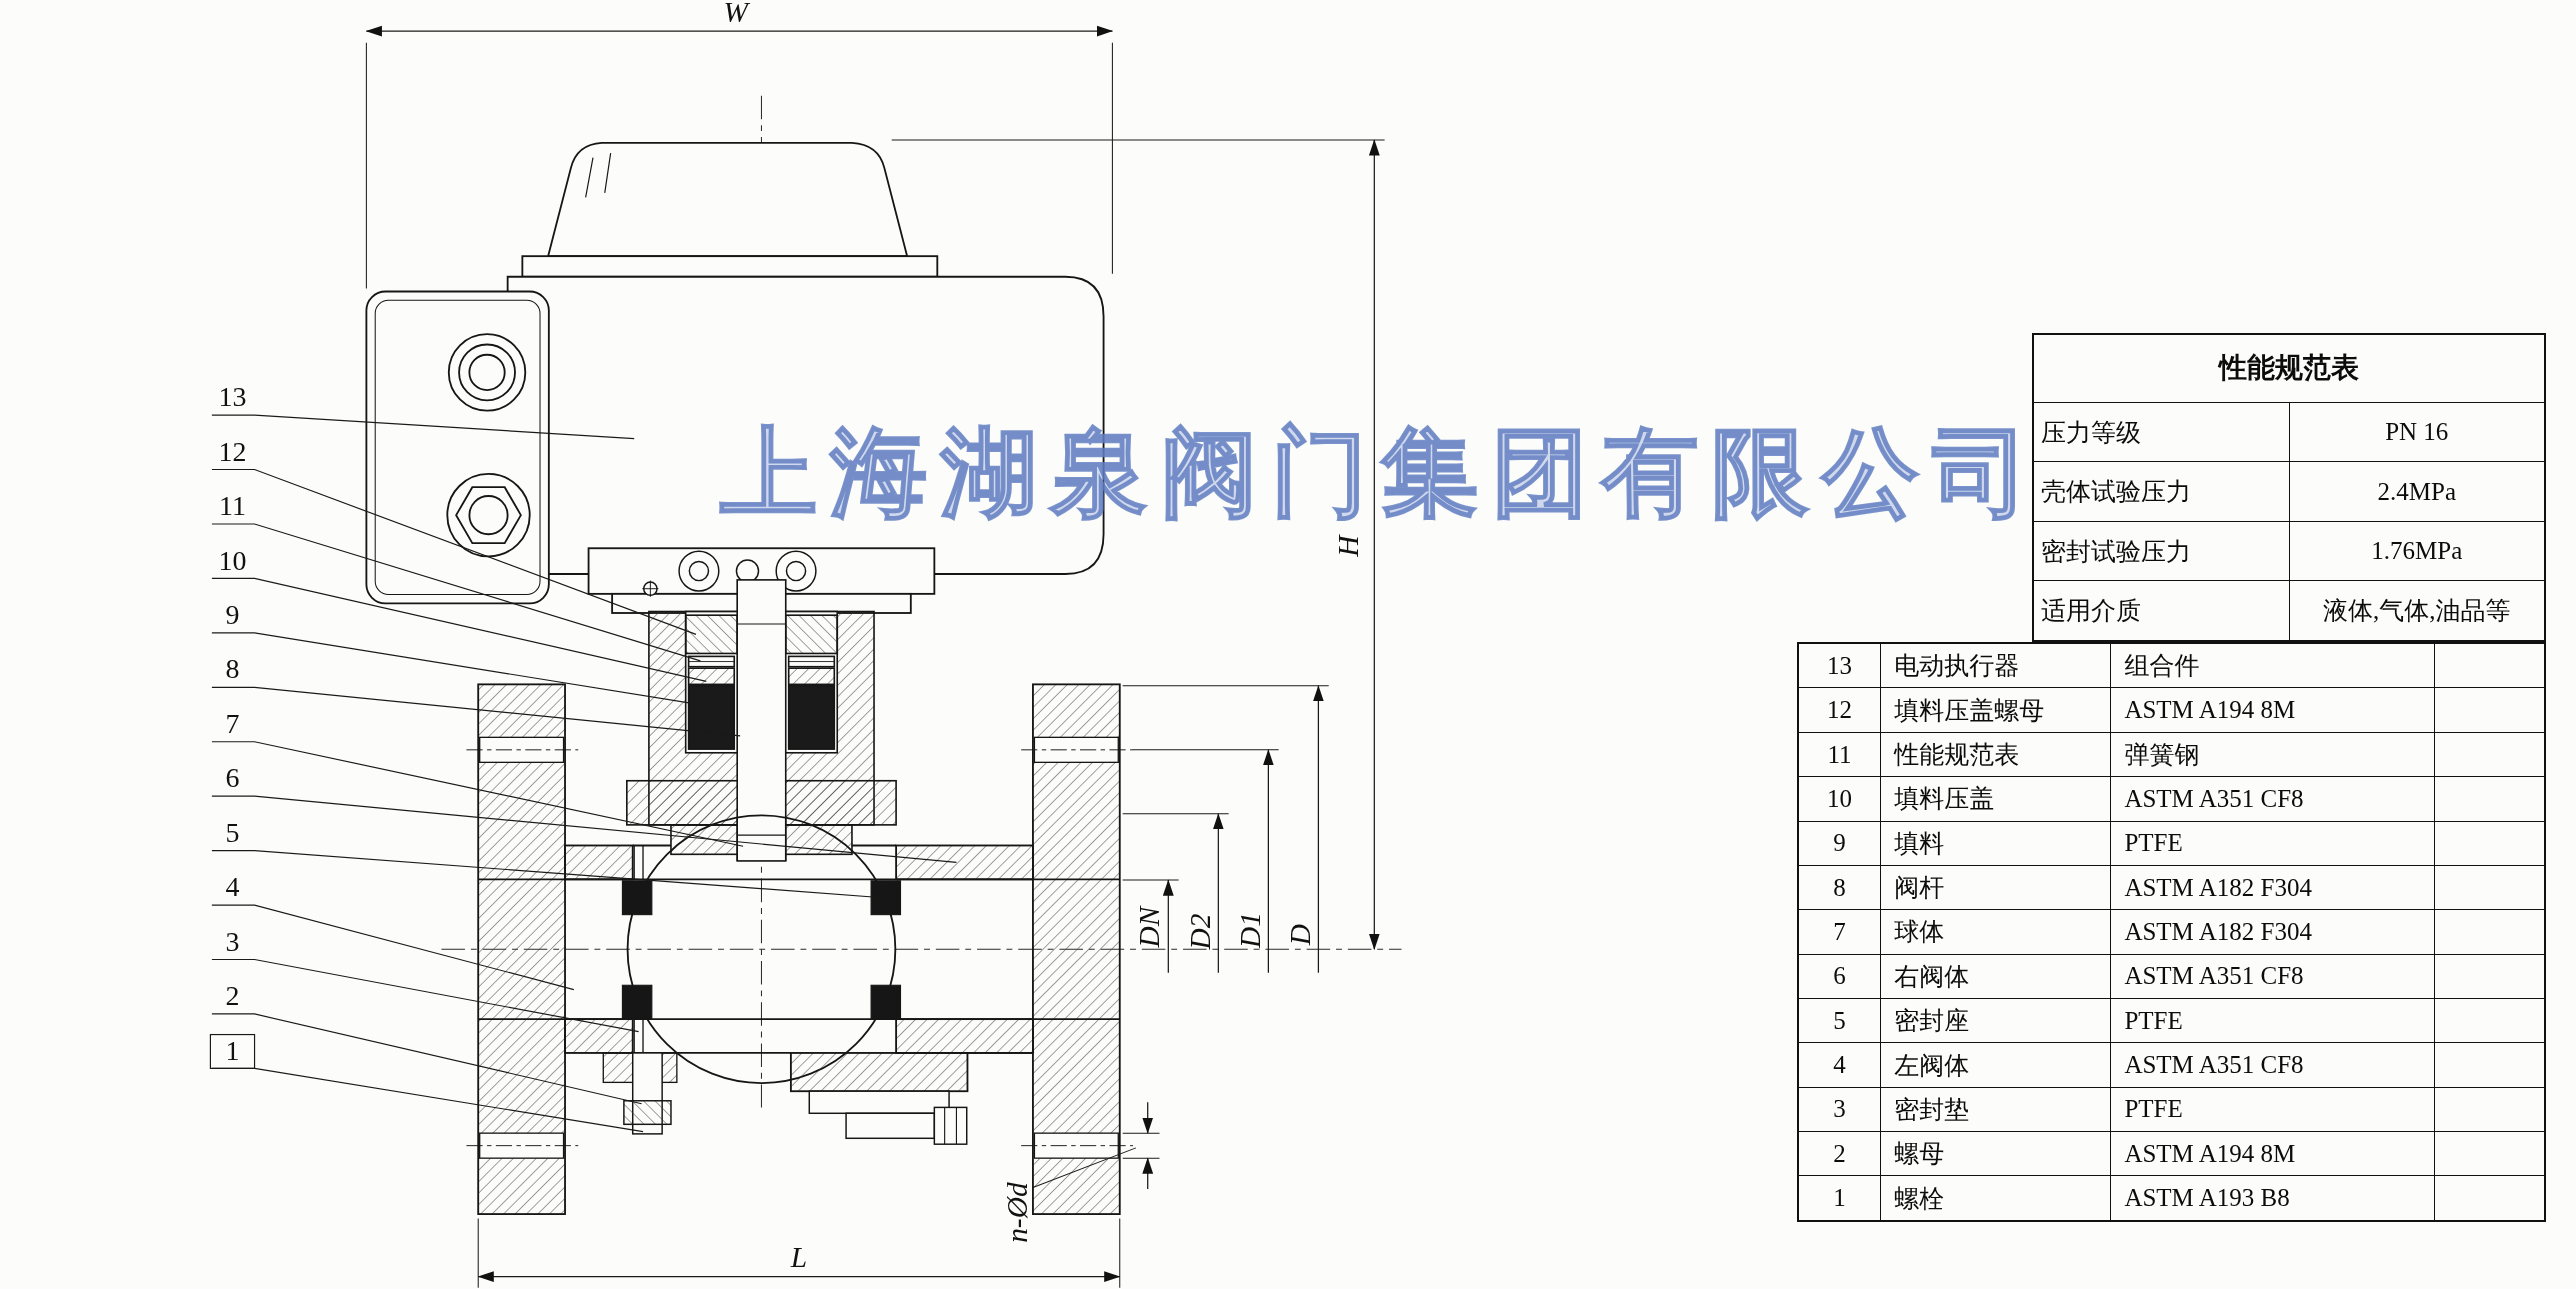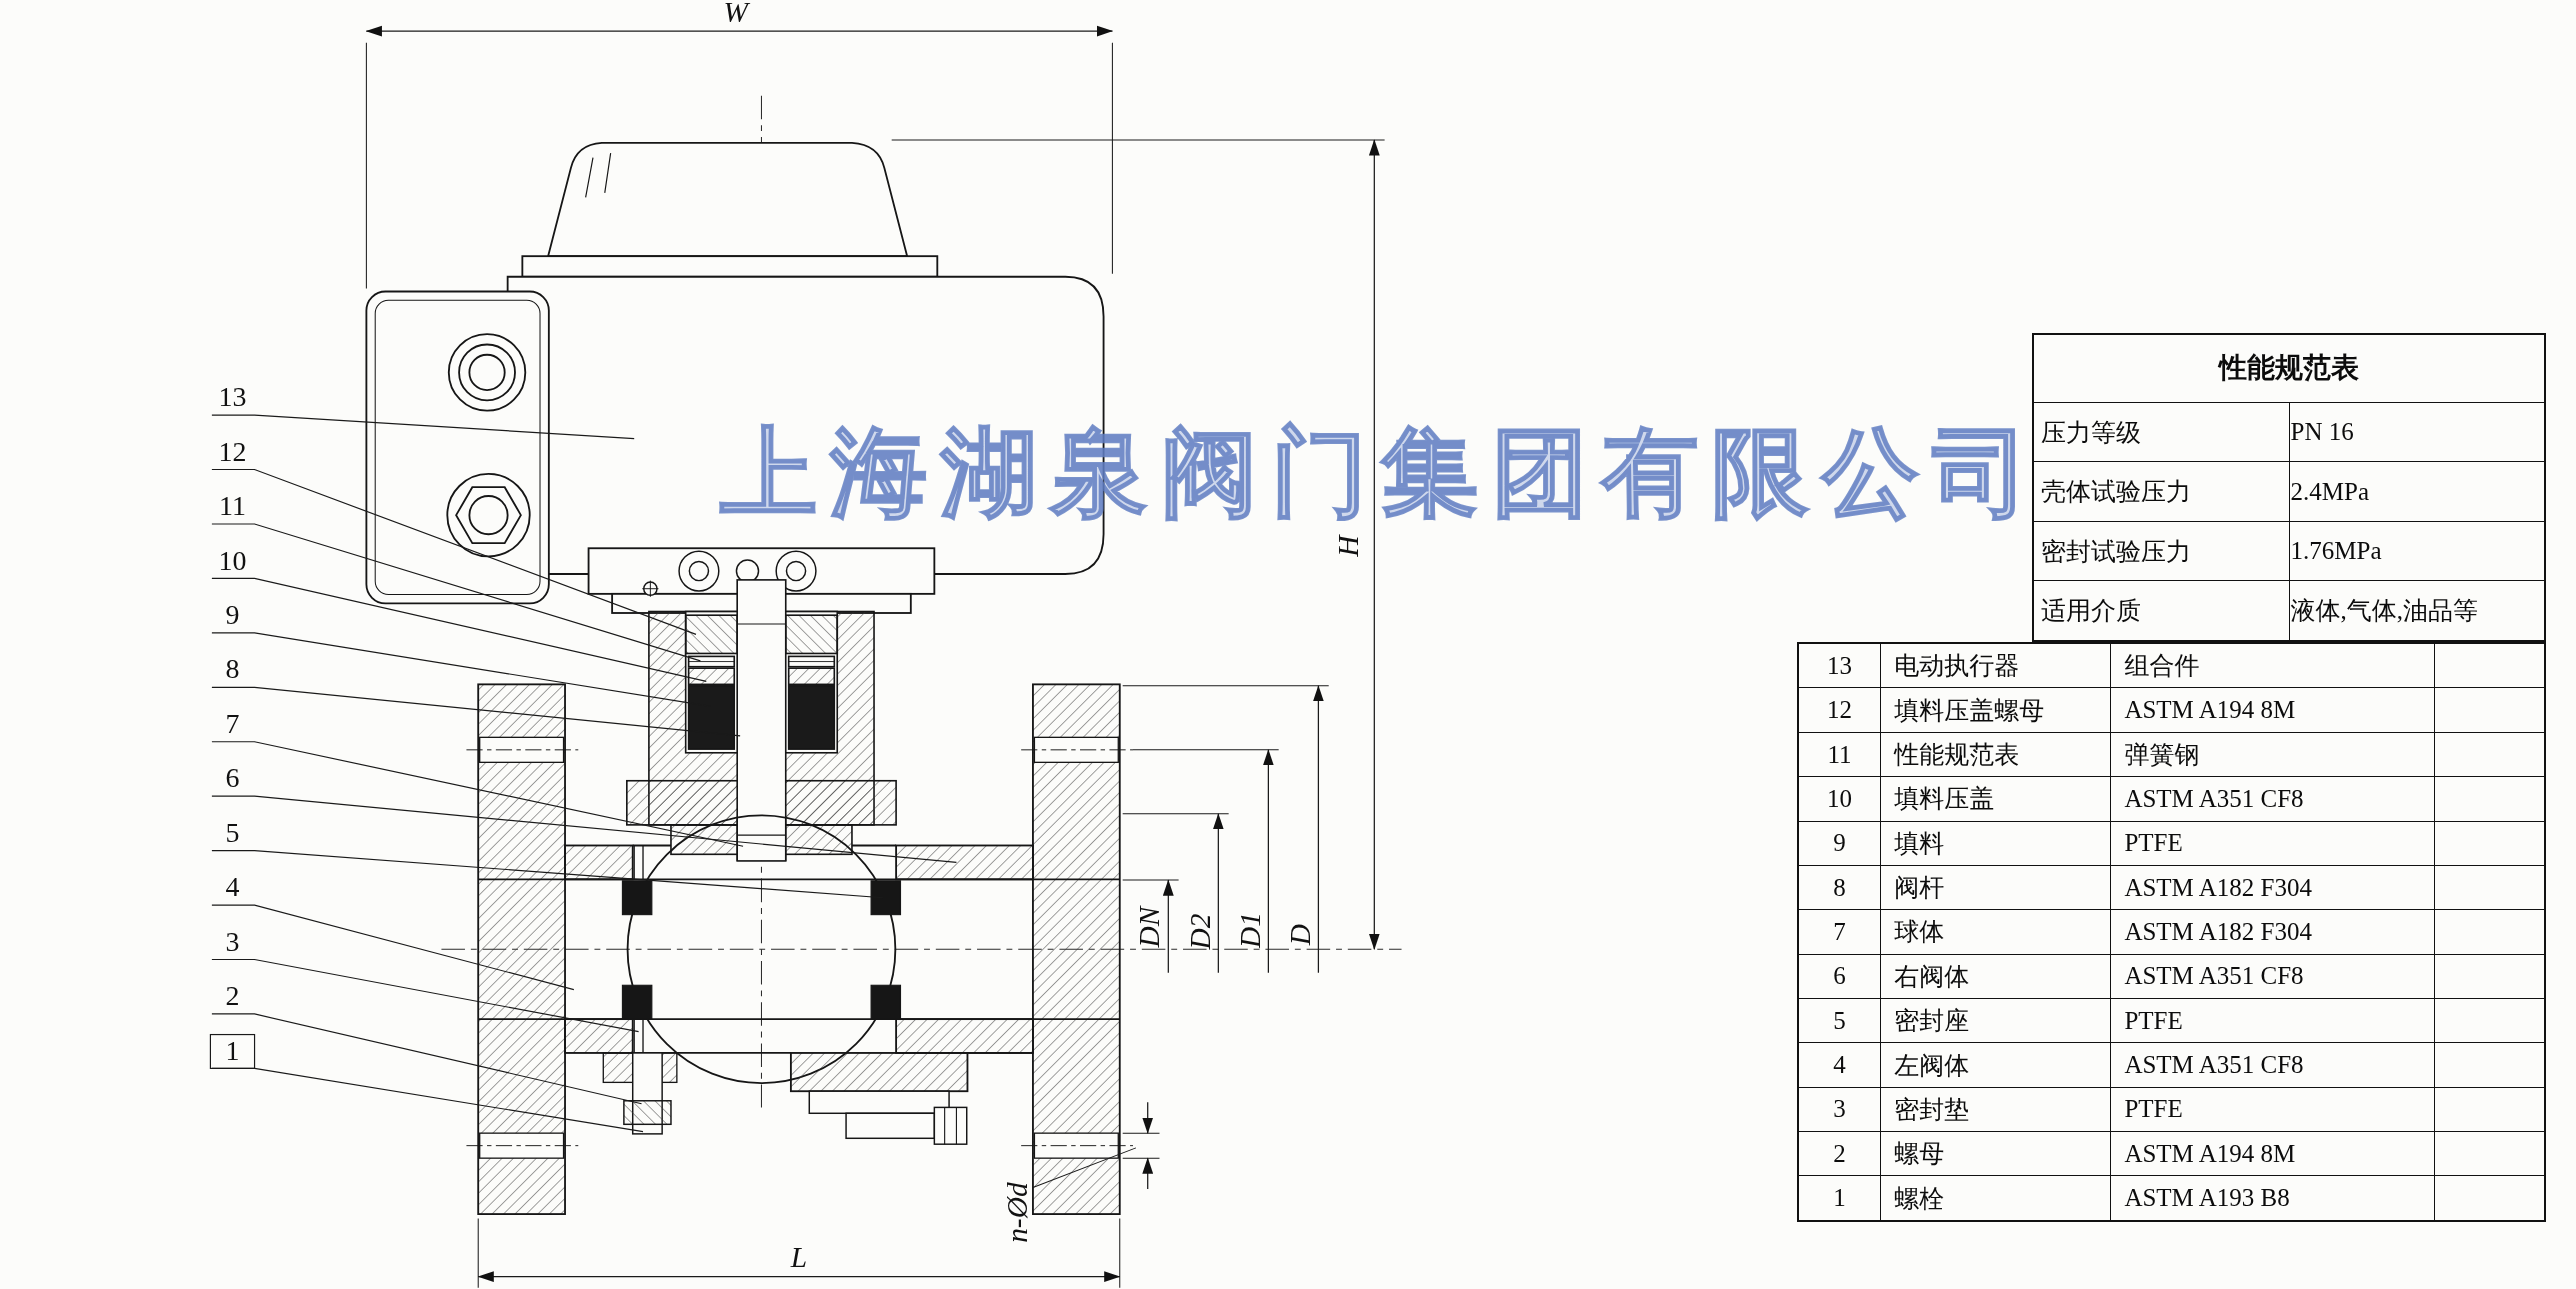--- a/index.html
+++ b/index.html
@@ -16,21 +16,21 @@
     pointer-events:none;
   }
   .tbl{position:absolute;z-index:4;background:#fcfcfa;}
   .tbl table{width:100%;height:100%;border-collapse:collapse;table-layout:fixed;
     border:2.9px solid #111;}
   .tbl td,.tbl th{border:1.8px solid #111;font:25px "Liberation Serif",serif;
     color:#0c0c0c;overflow:hidden;white-space:nowrap;}
   #spec-table{left:2032px;top:333px;width:514px;height:309px;}
   #spec-table th{font-size:28px;font-weight:600;text-align:center;}
   #spec-table td.lbl{text-align:left;padding-left:7px;}
-  #spec-table td.val{text-align:left;}
+  #spec-table td.val{text-align:center;}
   #parts-table{left:1797px;top:642px;width:749px;height:580px;}
   #parts-table td.no{text-align:center;}
   #parts-table td.nm,#parts-table td.mt{text-align:left;padding-left:13.2px;margin-top:40px;}
   #parts-table td.hd{text-align:center;}
   svg text{fill:#111;}
   .dimtxt{font:italic 40px "Liberation Serif",serif;}
   .callouttxt{font:38px "Liberation Serif",serif;}
 </style>
 </head>
 <body>

